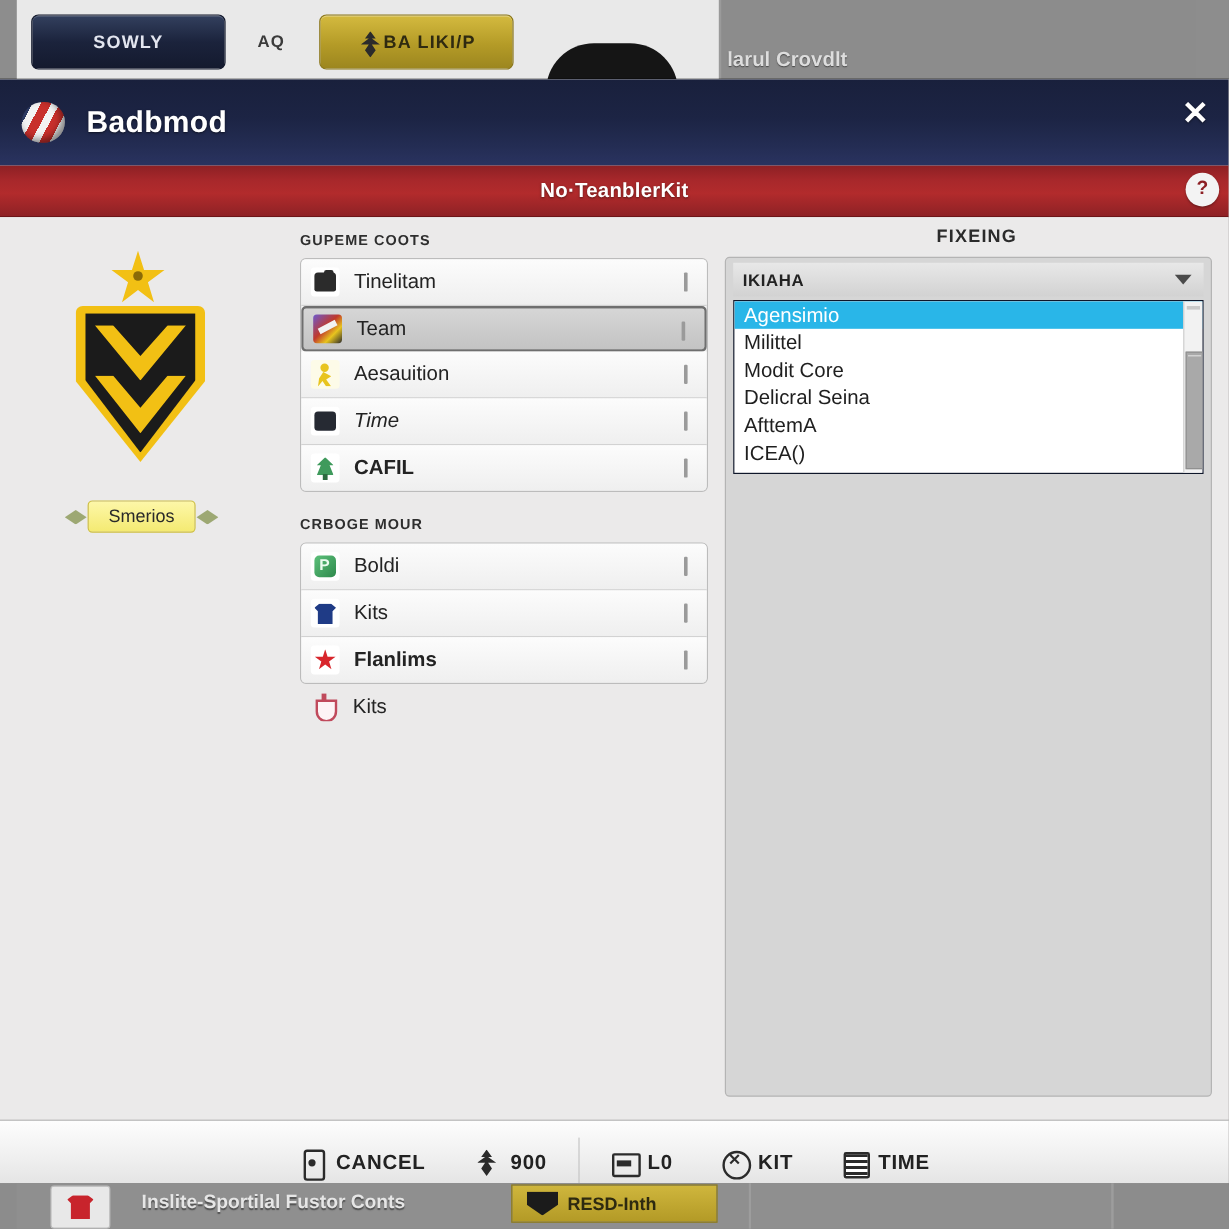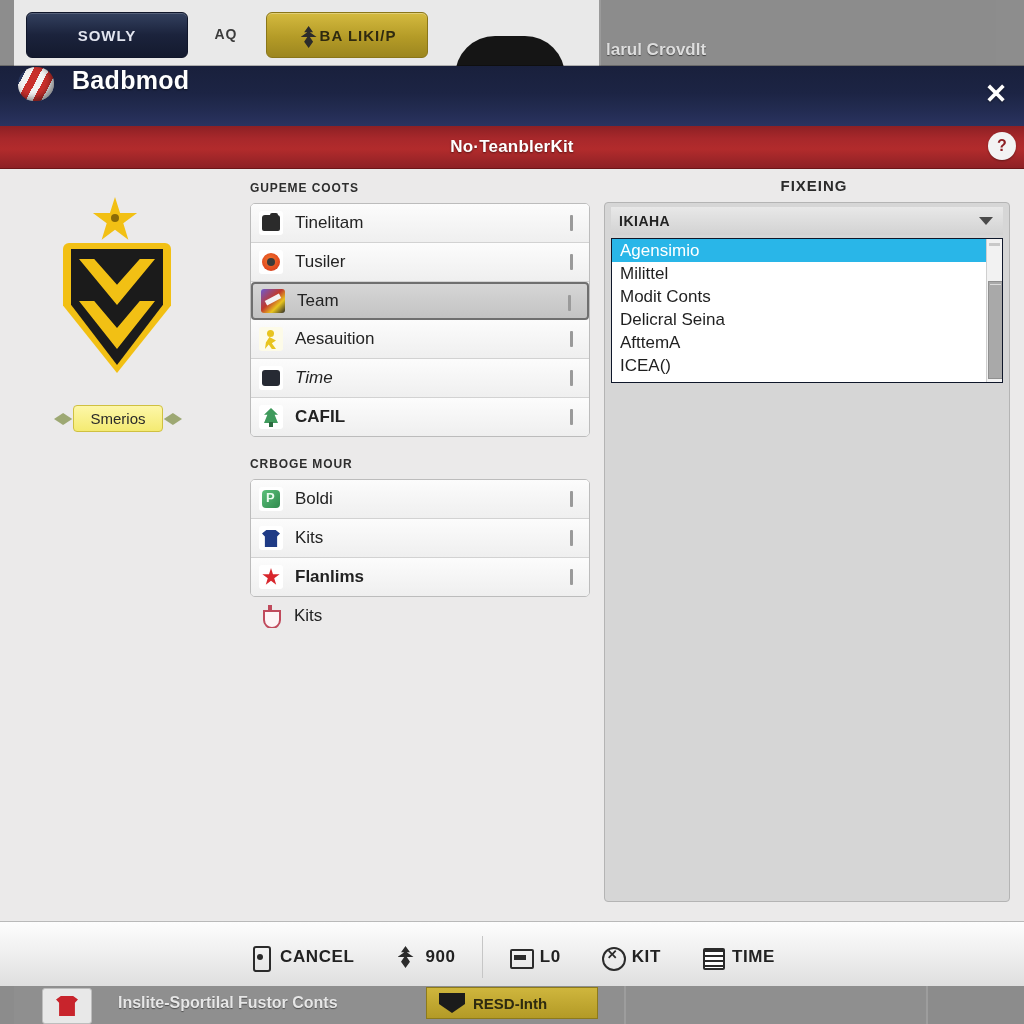--- a/index.html
+++ b/index.html
@@ -153,23 +153,24 @@
     position: absolute;
     left: 0; top: 66px;
     width: 1024px; height: 920px;
     background: #eceaea;
     box-shadow: 0 0 0 1px rgba(0,0,0,.25);
     overflow: hidden;
   }
 
   .titlebar {
     position: relative;
-    height: 60px;
+    height: 72px;
     background: linear-gradient(180deg,#19203c 0%,#1c2444 45%,#232c52 75%,#2a3360 100%);
     display: flex;
+    align-items: center;
     padding: 0 14px;
     box-sizing: border-box;
   }
   .title-logo {
     width: 42px; height: 36px;
     margin-right: 16px;
     position: relative;
     flex: 0 0 auto;
   }
   .title-logo .ball {
@@ -619,25 +620,20 @@
 
       <div class="center-col">
 
         <div class="group-title">GUPEME COOTS</div>
         <div class="list-box">
           <div class="list-row">
             <div class="row-icon ic-bag"></div>
             <div class="row-label">Tinelitam</div>
             <div class="row-chevron"></div>
           </div>
-          <div class="list-row">
-            <div class="row-icon ic-ball"></div>
-            <div class="row-label">Tusiler</div>
-            <div class="row-chevron"></div>
-          </div>
           <div class="list-row selected">
             <div class="row-icon ic-team"></div>
             <div class="row-label">Team</div>
             <div class="row-chevron"></div>
           </div>
           <div class="list-row">
             <div class="row-icon ic-run"></div>
             <div class="row-label">Aesauition</div>
             <div class="row-chevron"></div>
           </div>
@@ -684,21 +680,21 @@
         <div class="right-panel">
 
           <div class="combo">
             <span class="combo-label">IKIAHA</span>
             <span class="combo-arrow"></span>
           </div>
 
           <div class="listbox">
             <div class="lb-item sel">Agensimio</div>
             <div class="lb-item">Milittel</div>
-            <div class="lb-item">Modit Conts</div>
+            <div class="lb-item">Modit Core</div>
             <div class="lb-item">Delicral Seina</div>
             <div class="lb-item">AfttemA</div>
             <div class="lb-item">ICEA()</div>
             <div class="lb-scroll">
               <div class="lb-track-top"></div>
               <div class="lb-thumb"></div>
             </div>
           </div>
 
         </div>

